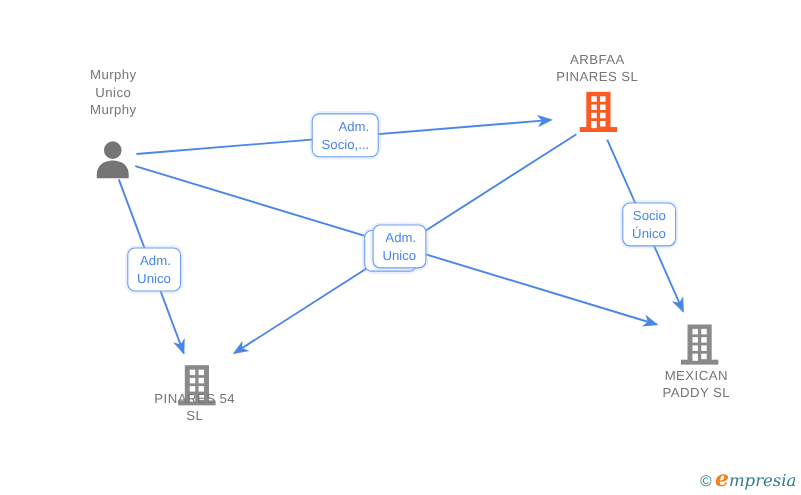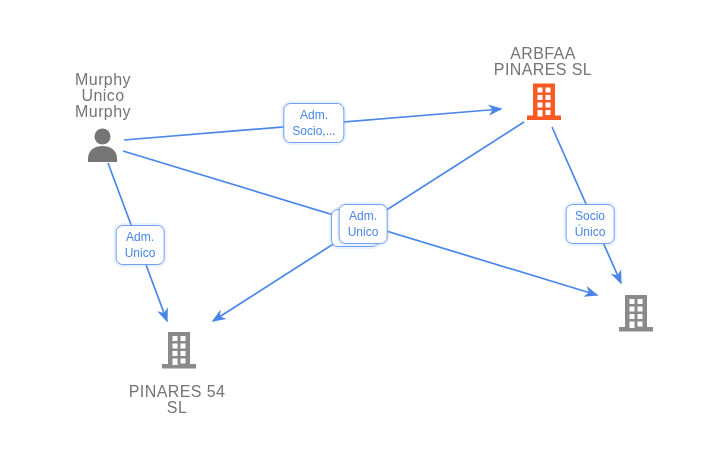--- a/index.html
+++ b/index.html
@@ -7,32 +7,32 @@
     position:relative;width:728px;height:450px;background:#ffffff;overflow:hidden;
     font-family:"Liberation Sans",sans-serif;
   }
   #edges{position:absolute;left:0;top:0;z-index:1;}
   .edge{stroke:var(--line-blue);stroke-width:1.7;fill:none;}
   #arrowhead path{fill:var(--line-blue);}
   .node-icon{position:absolute;z-index:2;}
   .node-icon svg{display:block;}
   .node-label{
     position:absolute;z-index:2;transform:translateX(-50%);
-    color:var(--text-gray);font-size:16px;line-height:16px;text-align:center;
+    color:var(--text-gray);font-size:12px;line-height:16px;text-align:center;
     letter-spacing:0.4px;white-space:nowrap;
   }
   .node-label span{display:block;}
   .edge-label{
     position:absolute;z-index:3;transform:translate(-50%,-50%);
     background:#ffffff;border:1.5px solid var(--label-border);border-radius:7px;
     box-shadow:0 0 0 2px rgba(170,200,250,0.25);
     color:var(--label-text);font-size:12px;line-height:16px;text-align:center;
     padding:3px 8px;white-space:nowrap;
   }
-  .edge-label span{display:block;}
+  .edge-label span{display:block;text-align:right;}
   .edge-label.back{z-index:2;width:30px;height:30px;}
   #watermark{
     position:absolute;right:4px;bottom:3px;z-index:4;
     font-family:"DejaVu Serif",serif;font-style:italic;font-size:15px;
     color:var(--brand-teal);white-space:nowrap;
   }
   #watermark .copy{font-style:normal;font-family:"Liberation Sans",sans-serif;font-size:14px;margin-right:3px;}
   #watermark .brand-e{color:var(--brand-orange);font-size:20px;font-weight:bold;}
 </style>
 </head>
@@ -62,21 +62,21 @@
         <path d="M3.5,35 v-3.5 c0,-8 6.5,-12.5 14.5,-12.5 s14.5,4.5 14.5,12.5 v3.5 z" fill="currentColor"></path>
       </symbol>
     </defs>
     <line class="edge" x1="124" y1="140" x2="501" y2="109" marker-end="url(#arrowhead)"></line>
     <line class="edge" x1="108" y1="163" x2="167" y2="321" marker-end="url(#arrowhead)"></line>
     <line class="edge" x1="123" y1="151" x2="597" y2="295" marker-end="url(#arrowhead)"></line>
     <line class="edge" x1="524" y1="122" x2="213" y2="321" marker-end="url(#arrowhead)"></line>
     <line class="edge" x1="552" y1="127" x2="621" y2="283" marker-end="url(#arrowhead)"></line>
   </svg>
 
-  <div class="node-label" style="left:103px;top:72px;">
+  <div class="node-label" style="left:103px;top:60px;">
     <span>Murphy</span>
     <span>Unico</span>
     <span>Murphy</span>
   </div>
   <div class="node-icon" style="left:84px;top:127px;color:var(--person-gray);">
     <svg width="37" height="38">
         <use href="#sym-person"></use>
       </svg>
   </div>
 
@@ -88,43 +88,50 @@
     <svg width="40" height="41">
         <use href="#sym-building"></use>
       </svg>
   </div>
 
   <div class="node-icon" style="left:159px;top:331px;color:var(--node-gray);">
     <svg width="40" height="38">
         <use href="#sym-building"></use>
       </svg>
   </div>
-  <div class="node-label" style="left:177px;top:384px;text-align:center;">
+  <div class="node-label" style="left:177px;top:354px;text-align:center;">
     <span>PINARES 54</span>
     <span>SL</span>
   </div>
 
   <div class="node-icon" style="left:616px;top:294px;color:var(--node-gray);">
     <svg width="40" height="38">
         <use href="#sym-building"></use>
       </svg>
+  </div>
+  <div class="node-label" style="left:633px;top:333px;">
+    <span>MEXICAN</span>
+    <span>PADDY SL</span>
   </div>
 
   <div class="edge-label" style="left:314px;top:123px;">
     <span>Adm.</span>
     <span>Socio,...</span>
   </div>
   <div class="edge-label" style="left:140px;top:245px;">
     <span>Adm.</span>
     <span>Unico</span>
   </div>
   <div class="edge-label back" style="left:355px;top:228px;"></div>
   <div class="edge-label" style="left:363px;top:224px;">
     <span>Adm.</span>
     <span>Unico</span>
   </div>
-  <div class="edge-label" style="left:590px;top:224px;">
+  <div class="edge-label" style="left:590px;top:204px;">
     <span>Socio</span>
     <span>Único</span>
   </div>
 
+  <div id="watermark">
+    <span class="copy">©</span><span class="brand-e">e</span><span>mpresia</span>
+  </div>
 
 </div>
 
 </body></html>

